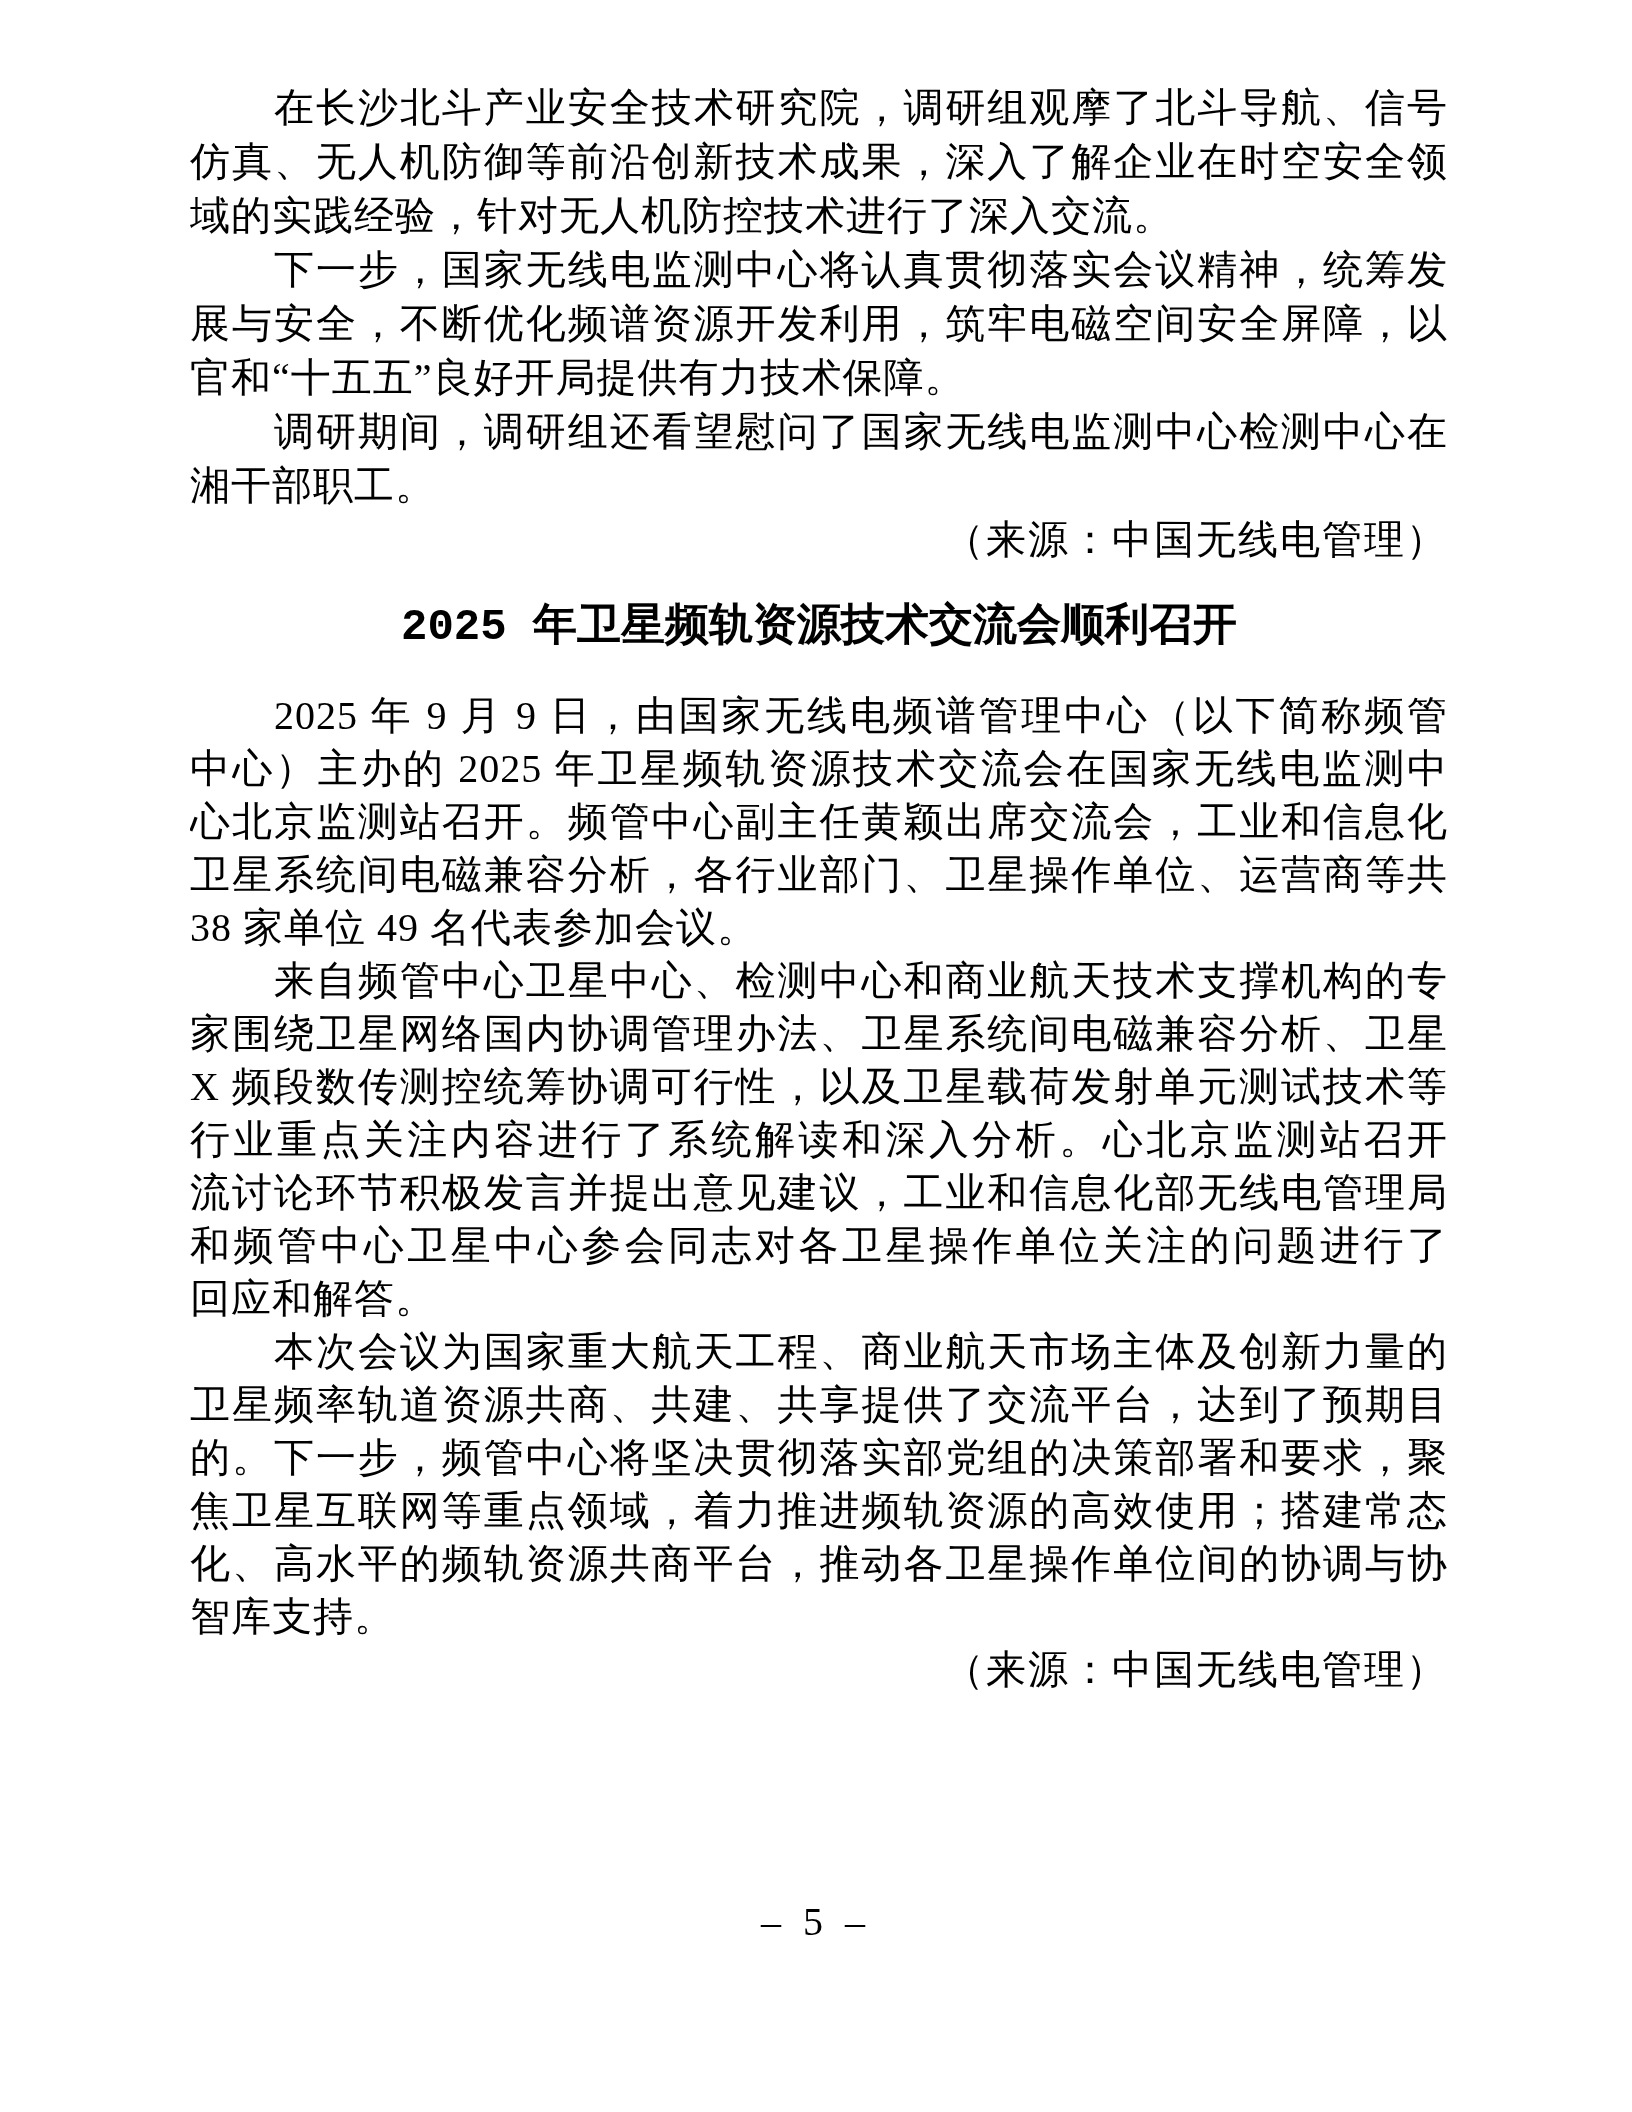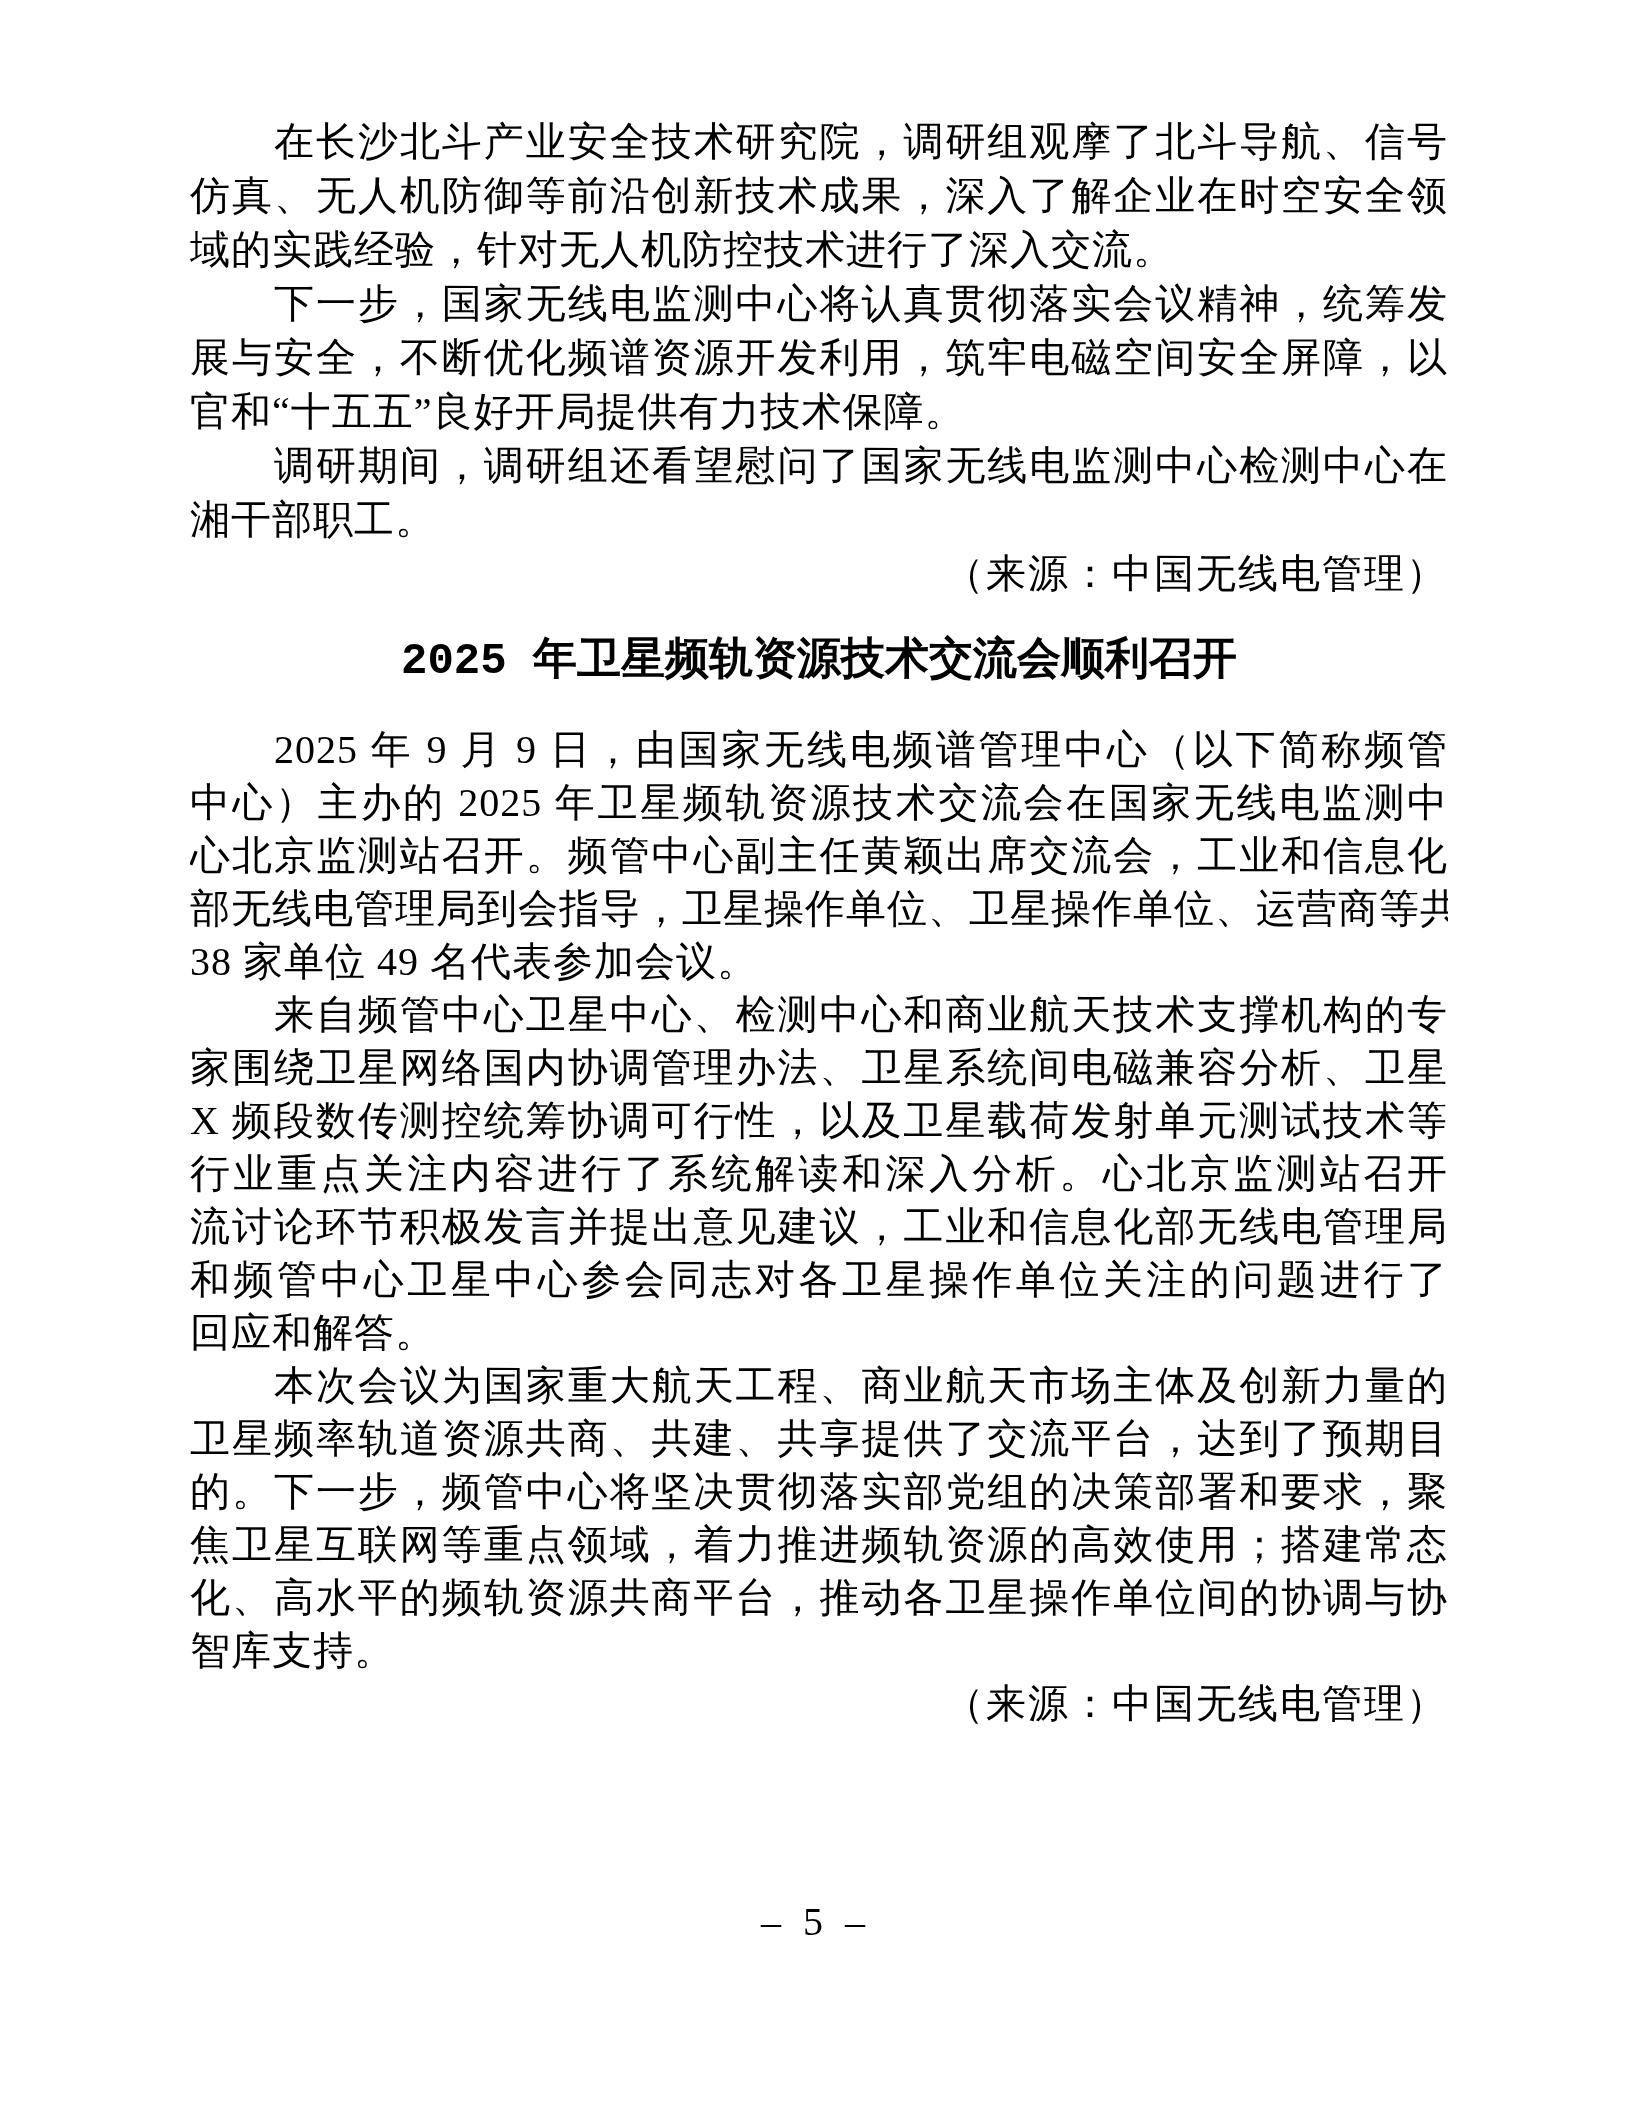--- a/index.html
+++ b/index.html
@@ -10,21 +10,21 @@
   .page {
     position: relative;
     width: 1632px;
     height: 2112px;
     margin: 0 auto;
     background: #ffffff;
     color: #000000;
     font-family: "Liberation Serif", "DejaVu Serif", serif;
     overflow: hidden;
     box-sizing: border-box;
-    padding: 115px 184px 0 190px;
+    padding: 81px 184px 0 190px;
   }
   .body-text {
     font-size: 40px;
     letter-spacing: 1px;
   }
   .line {
     height: 54px;
     line-height: 54px;
     text-align: justify;
     text-align-last: justify;
@@ -92,21 +92,21 @@
 
     <div class="source-line">（来源：中国无线电管理）</div>
   </div>
 
   <h1 class="article-title">2025 年卫星频轨资源技术交流会顺利召开</h1>
 
   <div class="body-text sec-b">
     <div class="line indent">2025 年 9 月 9 日，由国家无线电频谱管理中心（以下简称频管</div>
     <div class="line">中心）主办的 2025 年卫星频轨资源技术交流会在国家无线电监测中</div>
     <div class="line">心北京监测站召开。频管中心副主任黄颖出席交流会，工业和信息化</div>
-    <div class="line">部无线电管理局到会指导，卫星操作单位、卫星操作单位、运营商等共</div>
+    <div class="line">卫星系统间电磁兼容分析，各行业部门、卫星操作单位、运营商等共</div>
     <div class="line last">38 家单位 49 名代表参加会议。</div>
 
     <div class="line indent">来自频管中心卫星中心、检测中心和商业航天技术支撑机构的专</div>
     <div class="line">家围绕卫星网络国内协调管理办法、卫星系统间电磁兼容分析、卫星</div>
     <div class="line">X 频段数传测控统筹协调可行性，以及卫星载荷发射单元测试技术等</div>
     <div class="line">行业重点关注内容进行了系统解读和深入分析。心北京监测站召开</div>
     <div class="line">流讨论环节积极发言并提出意见建议，工业和信息化部无线电管理局</div>
     <div class="line">和频管中心卫星中心参会同志对各卫星操作单位关注的问题进行了</div>
     <div class="line last">回应和解答。</div>
 

